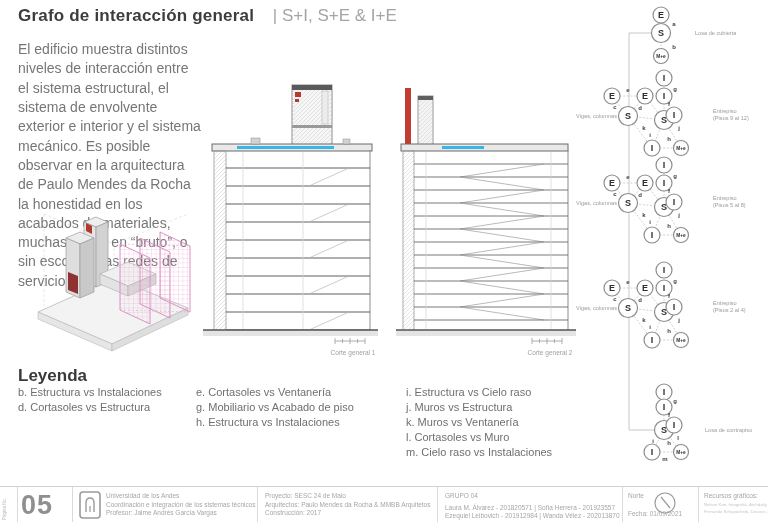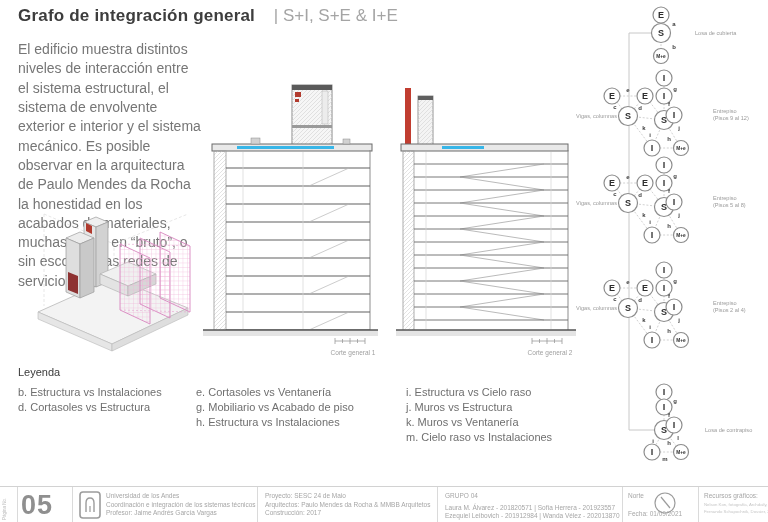--- a/index.html
+++ b/index.html
@@ -2,41 +2,41 @@
 <html><head>
 <meta charset="utf-8">
 <style>
   *{margin:0;padding:0;box-sizing:border-box}
   html,body{overflow:hidden}
   body{width:768px;height:522px;position:relative;background:#ffffff;font-family:"Liberation Sans",sans-serif}
   .title{position:absolute;left:18px;top:6px;font-size:17px;white-space:nowrap}
   .t-main{font-weight:bold;color:#3d3d3d;letter-spacing:.2px}
   .t-sub{color:#a4a4a4;font-weight:400;margin-left:14px}
   .intro{position:absolute;left:18px;top:40px;width:184px;font-size:14px;line-height:1.38;color:#767676}
-  .legend-heading{position:absolute;left:18px;top:366px;font-size:11px;font-weight:normal;color:#3a3a3a}
+  .legend-heading{position:absolute;left:18px;top:366px;font-size:17px;font-weight:bold;color:#3a3a3a}
   .legend-col{position:absolute;top:385px;font-size:11px;line-height:1.36;color:#6f6f6f}
   #lc0{left:18px;width:160px}
   #lc1{left:196px;width:192px}
   #lc2{left:406px;width:225px}
   .footer{position:absolute;left:0;top:486px;width:768px;height:32px;border-top:1px solid #d2d2d2;font-size:6.5px;color:#a6a6a6}
   .fdiv{position:absolute;top:0;width:1px;height:36px;background:#dadada}
   .pagina{position:absolute;left:2px;top:3px;height:30px;writing-mode:vertical-rl;transform:rotate(180deg);font-size:4.5px;color:#bdbdbd;white-space:nowrap}
   .pnum{position:absolute;left:21px;top:0;font-size:27px;font-weight:bold;color:#8f8f8f;line-height:36px;letter-spacing:1px}
   .fcol{position:absolute;top:5px;line-height:1.32;white-space:nowrap}
   .gname{margin-bottom:3px}
   .fecha{margin-top:9px}
   .tiny{font-size:4.3px;color:#c6c6c6;line-height:1.6;margin-top:1px}
   svg.layer{position:absolute;overflow:visible}
   svg text{font-family:"Liberation Sans",sans-serif}
 </style>
 </head>
 <body>
 
 <div class="title">
-  <span class="t-main">Grafo de integración general</span>
+  <span class="t-main">Grafo de interacción general</span>
   <span class="t-sub">| S+I, S+E &amp; I+E</span>
 </div>
 
 <div class="intro">El edificio muestra distintos niveles de interacción entre el sistema estructural, el sistema de envolvente exterior e interior y el sistema mecánico. Es posible observar en la arquitectura de Paulo Mendes da Rocha la honestidad en los acabados de materiales, muchas veces en “bruto”, o sin esconder las redes de servicios.</div>
 
 <svg id="iso" class="layer" style="left:16px;top:186px" width="192" height="182" viewBox="0 0 192 182">
   <defs>
     <pattern id="pg" width="4.5" height="4.5" patternUnits="userSpaceOnUse">
       <path d="M0,0 H4.5 M0,0 V4.5" stroke="#efb3d9" stroke-width="0.7" fill="none"></path>
     </pattern>
@@ -436,20 +436,21 @@
   </div>
 <div class="legend-col" id="lc1">
     <div>e. Cortasoles vs Ventanería</div>
     <div>g. Mobiliario vs Acabado de piso</div>
     <div>h. Estructura vs Instalaciones</div>
   </div>
 <div class="legend-col" id="lc2">
     <div>i. Estructura vs Cielo raso</div>
     <div>j. Muros vs Estructura</div>
     <div>k. Muros vs Ventanería</div>
+    <div>l. Cortasoles vs Muro</div>
     <div>m. Cielo raso vs Instalaciones</div>
   </div>
 
 <div class="footer">
   <div class="fdiv" style="left:17px"></div>
   <div class="fdiv" style="left:72px"></div>
   <div class="fdiv" style="left:257px"></div>
   <div class="fdiv" style="left:437px"></div>
   <div class="fdiv" style="left:622px"></div>
   <div class="fdiv" style="left:698px"></div>

